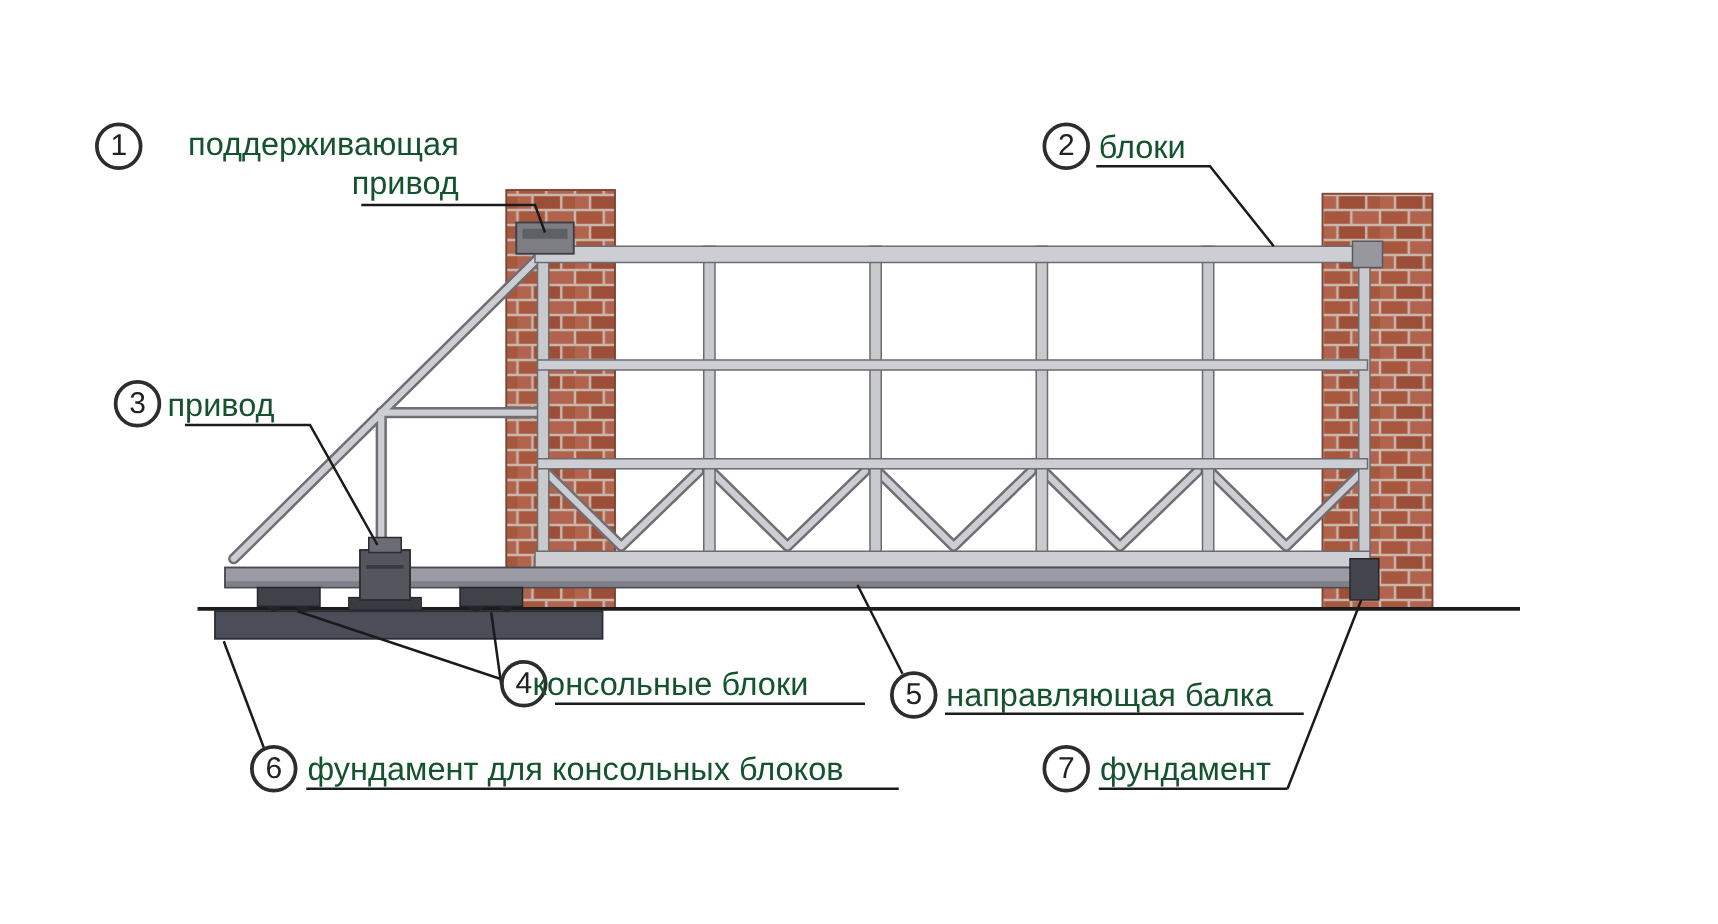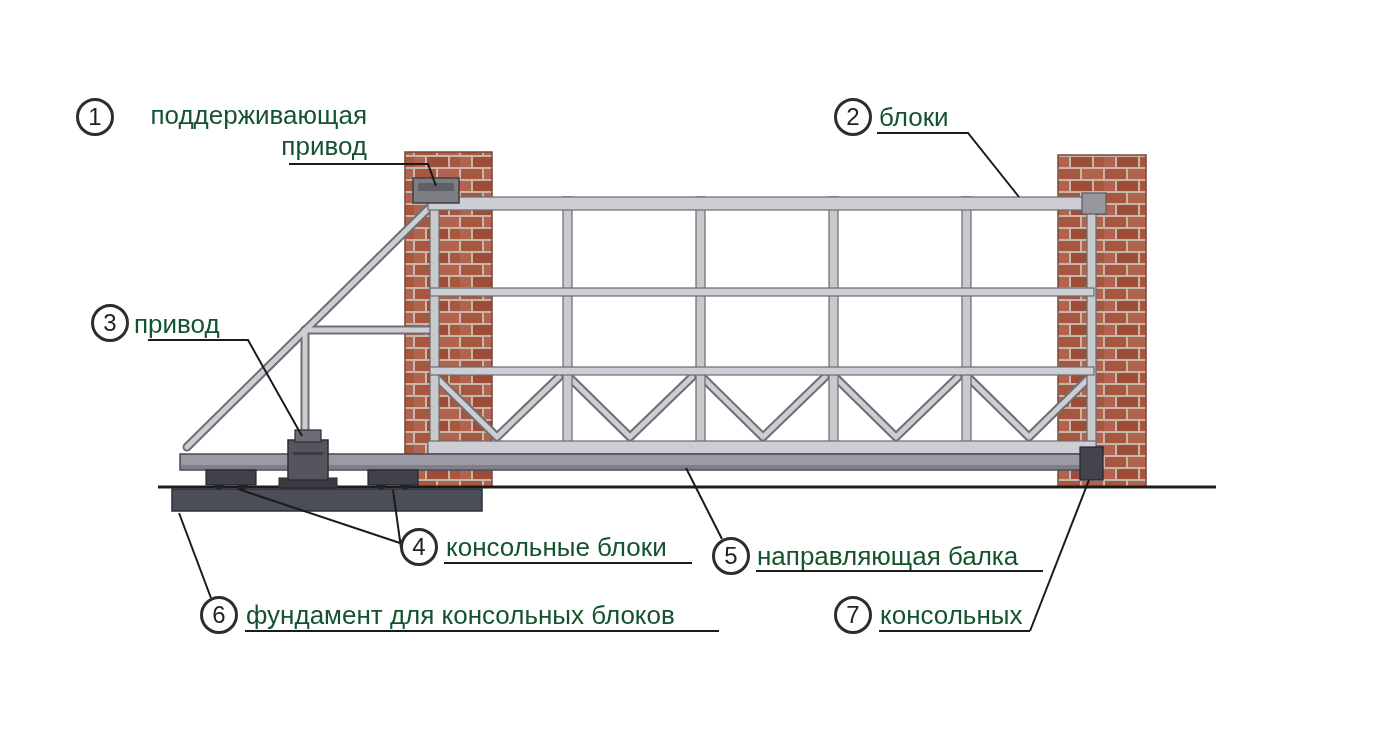--- a/index.html
+++ b/index.html
@@ -147,18 +147,18 @@
   <div class="badge" style="left:712px;top:537px">5</div>
   <div class="badge" style="left:200px;top:596px">6</div>
   <div class="badge" style="left:834px;top:596px">7</div>
 
   <div class="label label-right" style="left:117px;top:100px;width:250px">
     <span>поддерживающая</span><br>
     <span>привод</span>
   </div>
   <div class="label" style="left:879px;top:102px">блоки</div>
   <div class="label" style="left:134px;top:309px">привод</div>
-  <div class="label" style="left:446px;top:532px">консольные блоки</div>
+  <div class="label" style="left:426px;top:532px">консольные блоки</div>
   <div class="label" style="left:246px;top:600px">фундамент для консольных блоков</div>
   <div class="label" style="left:757px;top:541px">направляющая балка</div>
-  <div class="label" style="left:880px;top:600px">консольных</div>
+  <div class="label" style="left:880px;top:600px">фундамент</div>
 
 </div>
 
 </body></html>

